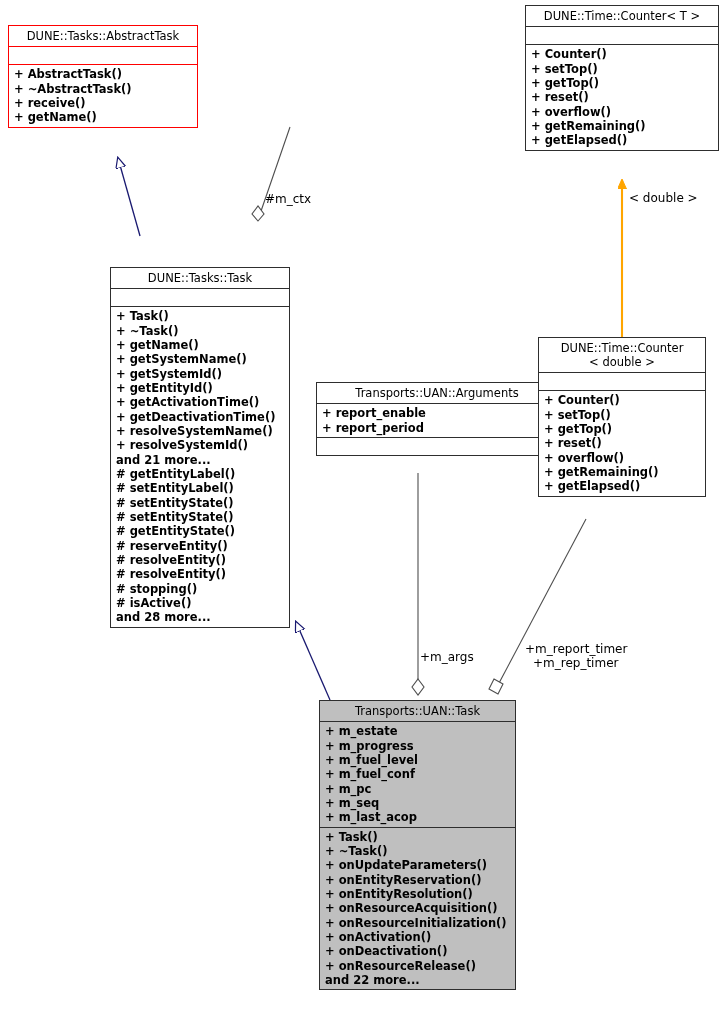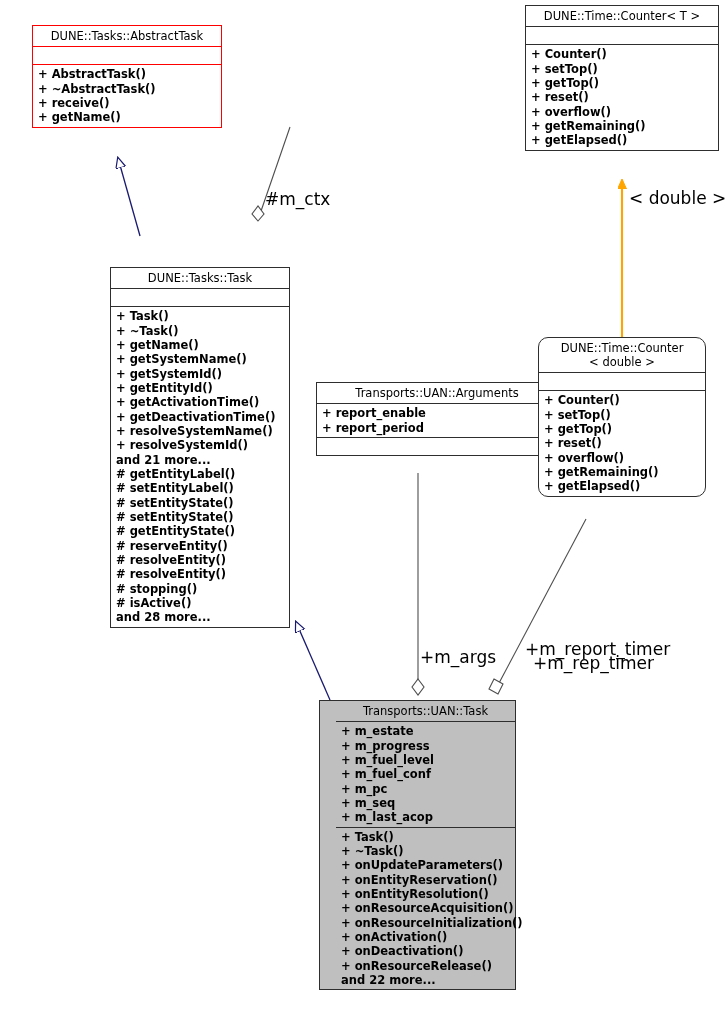--- a/index.html
+++ b/index.html
@@ -32,21 +32,20 @@
     box-sizing: border-box;
     border: 1px solid #000000;
     background: #ffffff;
     font-size: 11.5px;
     line-height: 14.4px;
     z-index: 5;
   }
   .umlnode.red {
     border-color: #ff0000;
     border-width: 1px;
-    margin-left: 24px;
   }
   .umlnode.shaded {
     background: #bfbfbf;
     border-color: #2e2e2e;
   }
   .umlnode.dark {
     border-color: #2e2e2e;
   }
   .node-title {
     text-align: center;
@@ -70,21 +69,21 @@
     padding-top: 2px;
     padding-bottom: 2px;
   }
   .member {
     white-space: pre;
     font-size: 11.5px;
     line-height: 14.35px;
   }
   .edge-label {
     position: absolute;
-    font-size: 17px;
+    font-size: 12px;
     line-height: 13.5px;
     color: #000000;
     white-space: pre;
     z-index: 6;
   }
 </style>
 </head>
 <body>
 
 <div id="canvas">
@@ -192,38 +191,38 @@
     <div class="node-title">Transports::UAN::Arguments</div>
     <div class="node-sep"></div>
     <div class="node-compartment">
       <div class="member">+ report_enable</div>
       <div class="member">+ report_period</div>
     </div>
     <div class="node-sep"></div>
     <div class="node-compartment empty"></div>
   </div>
 
-  <div class="umlnode dark" style="left:538px; top:337px; width:168px;border-radius:10px;">
+  <div class="umlnode dark" style="left:538px; top:337px; width:168px;">
     <div class="node-title">DUNE::Time::Counter
 &lt; double &gt;</div>
     <div class="node-sep"></div>
     <div class="node-compartment empty"></div>
     <div class="node-sep"></div>
     <div class="node-compartment">
       <div class="member">+ Counter()</div>
       <div class="member">+ setTop()</div>
       <div class="member">+ getTop()</div>
       <div class="member">+ reset()</div>
       <div class="member">+ overflow()</div>
       <div class="member">+ getRemaining()</div>
       <div class="member">+ getElapsed()</div>
     </div>
   </div>
 
-  <div class="umlnode shaded" style="left:319px; top:700px; width:197px;padding-left:16px;">
+  <div class="umlnode shaded" style="left:319px; top:700px; width:197px;">
     <div class="node-title">Transports::UAN::Task</div>
     <div class="node-sep"></div>
     <div class="node-compartment">
       <div class="member">+ m_estate</div>
       <div class="member">+ m_progress</div>
       <div class="member">+ m_fuel_level</div>
       <div class="member">+ m_fuel_conf</div>
       <div class="member">+ m_pc</div>
       <div class="member">+ m_seq</div>
       <div class="member">+ m_last_acop</div>

